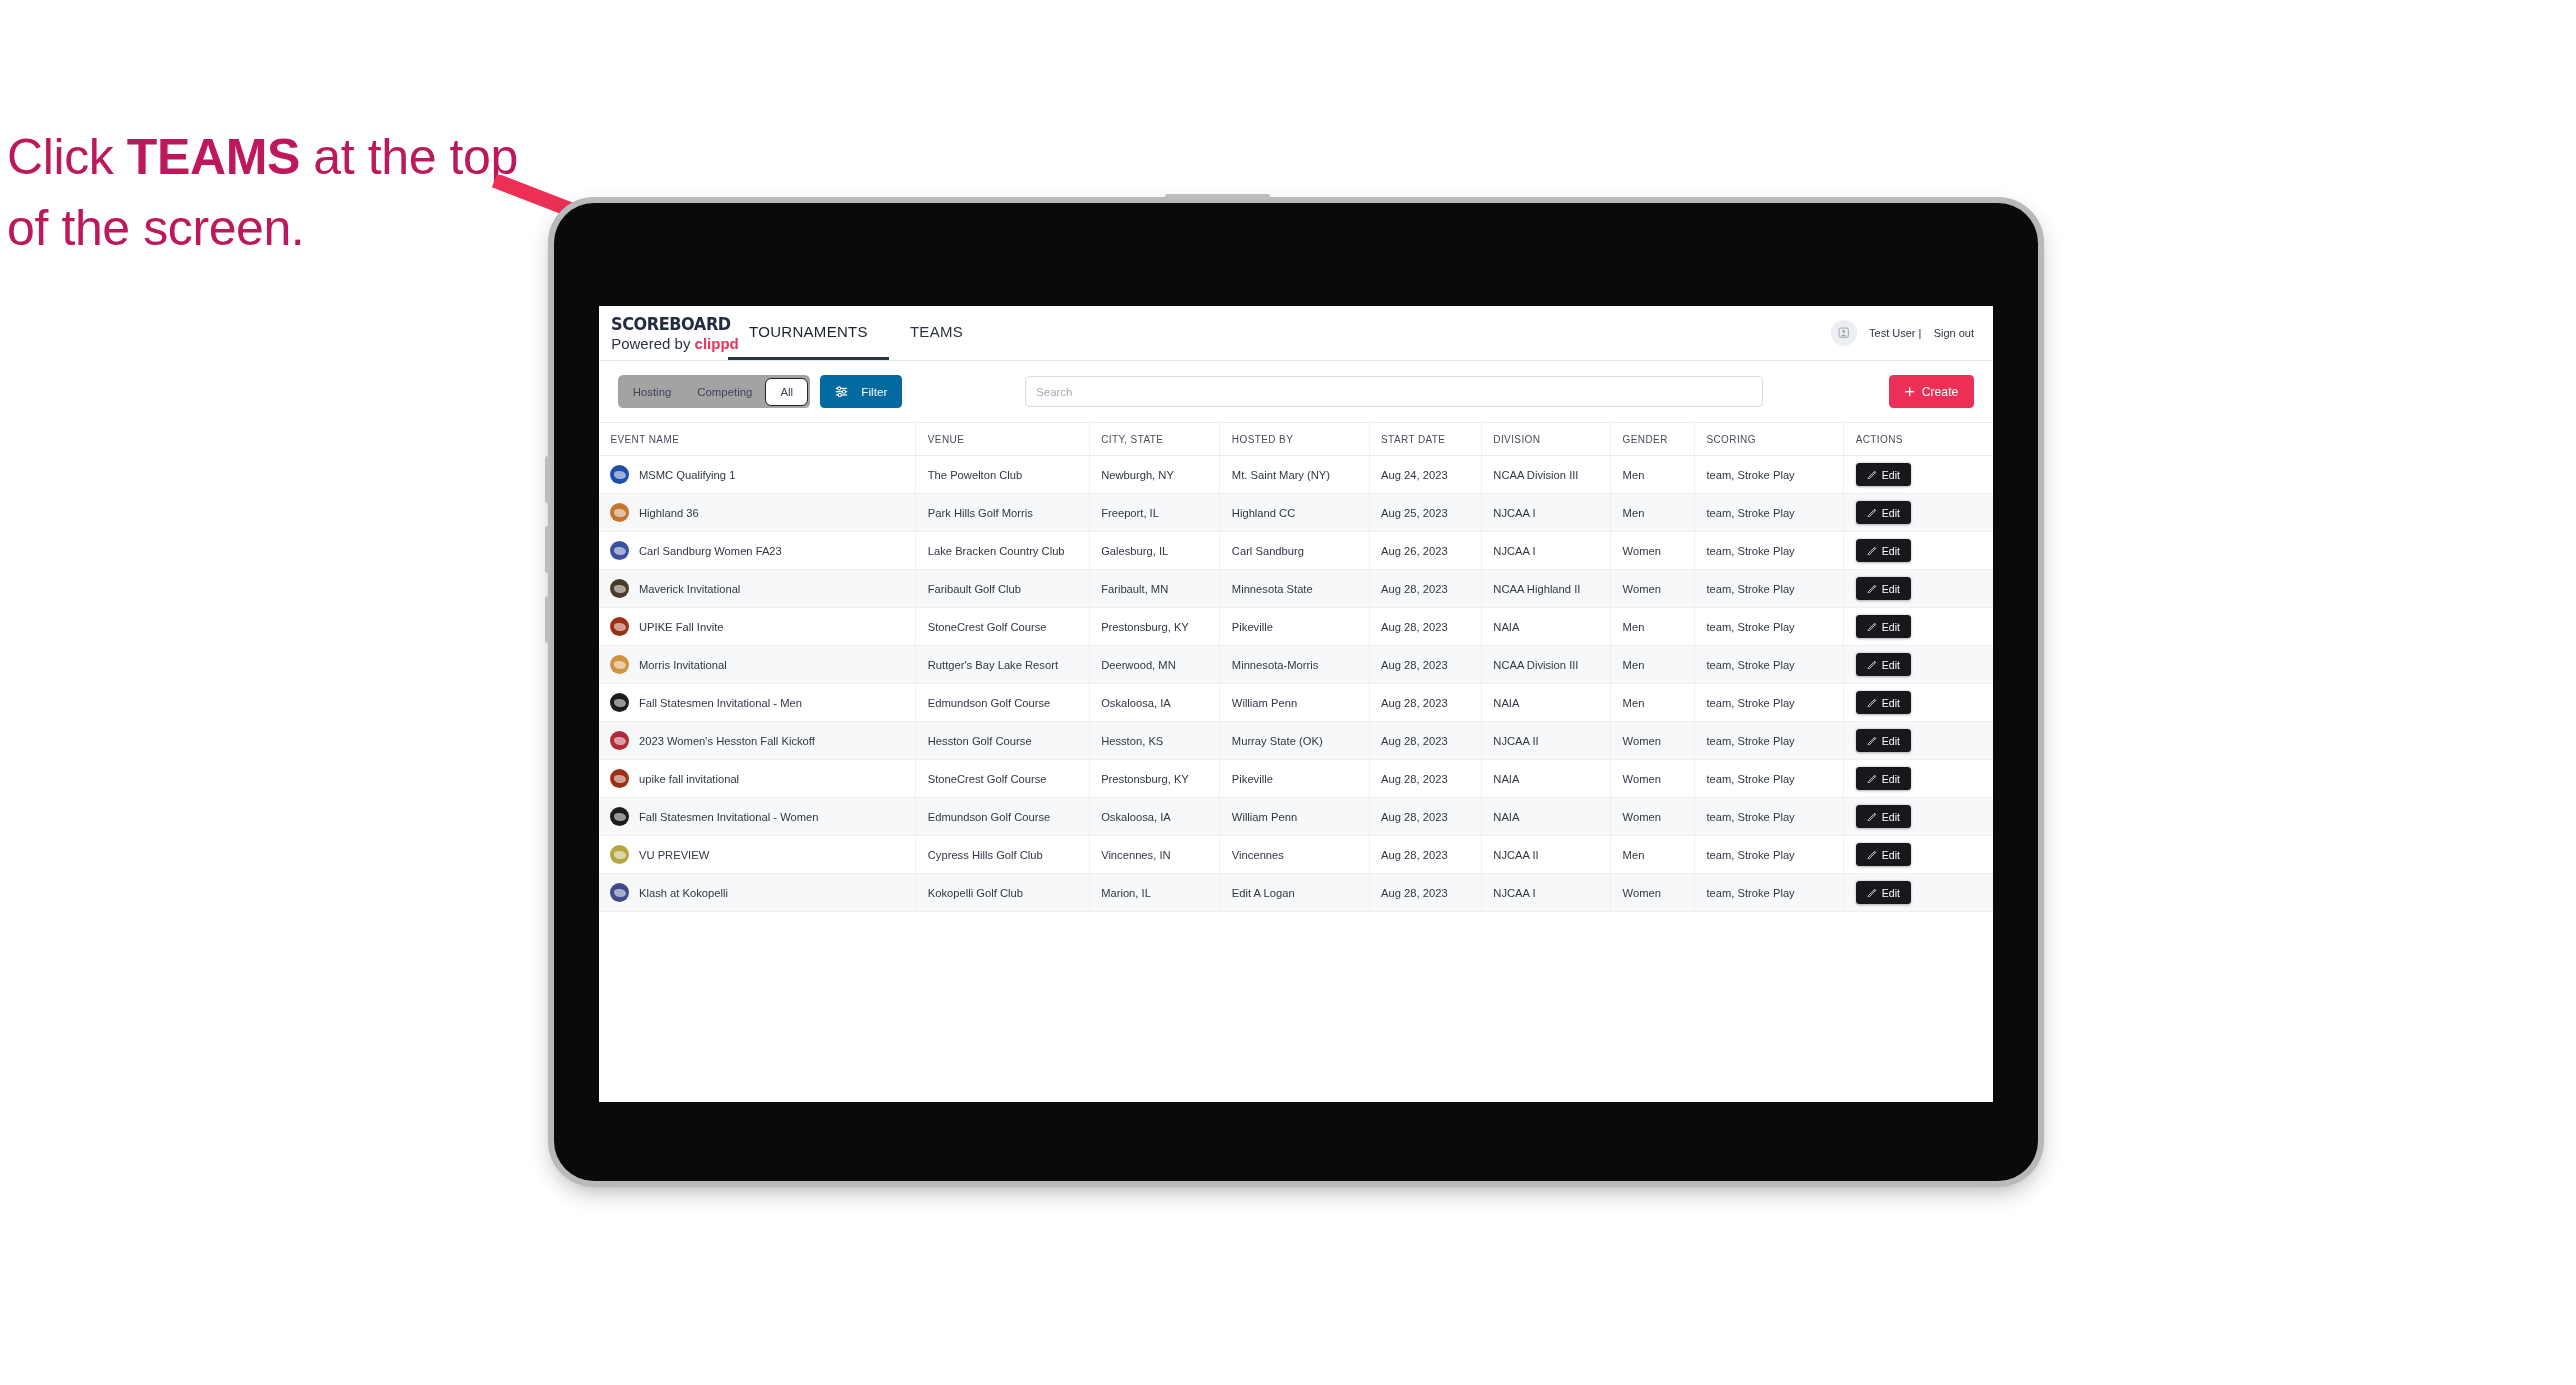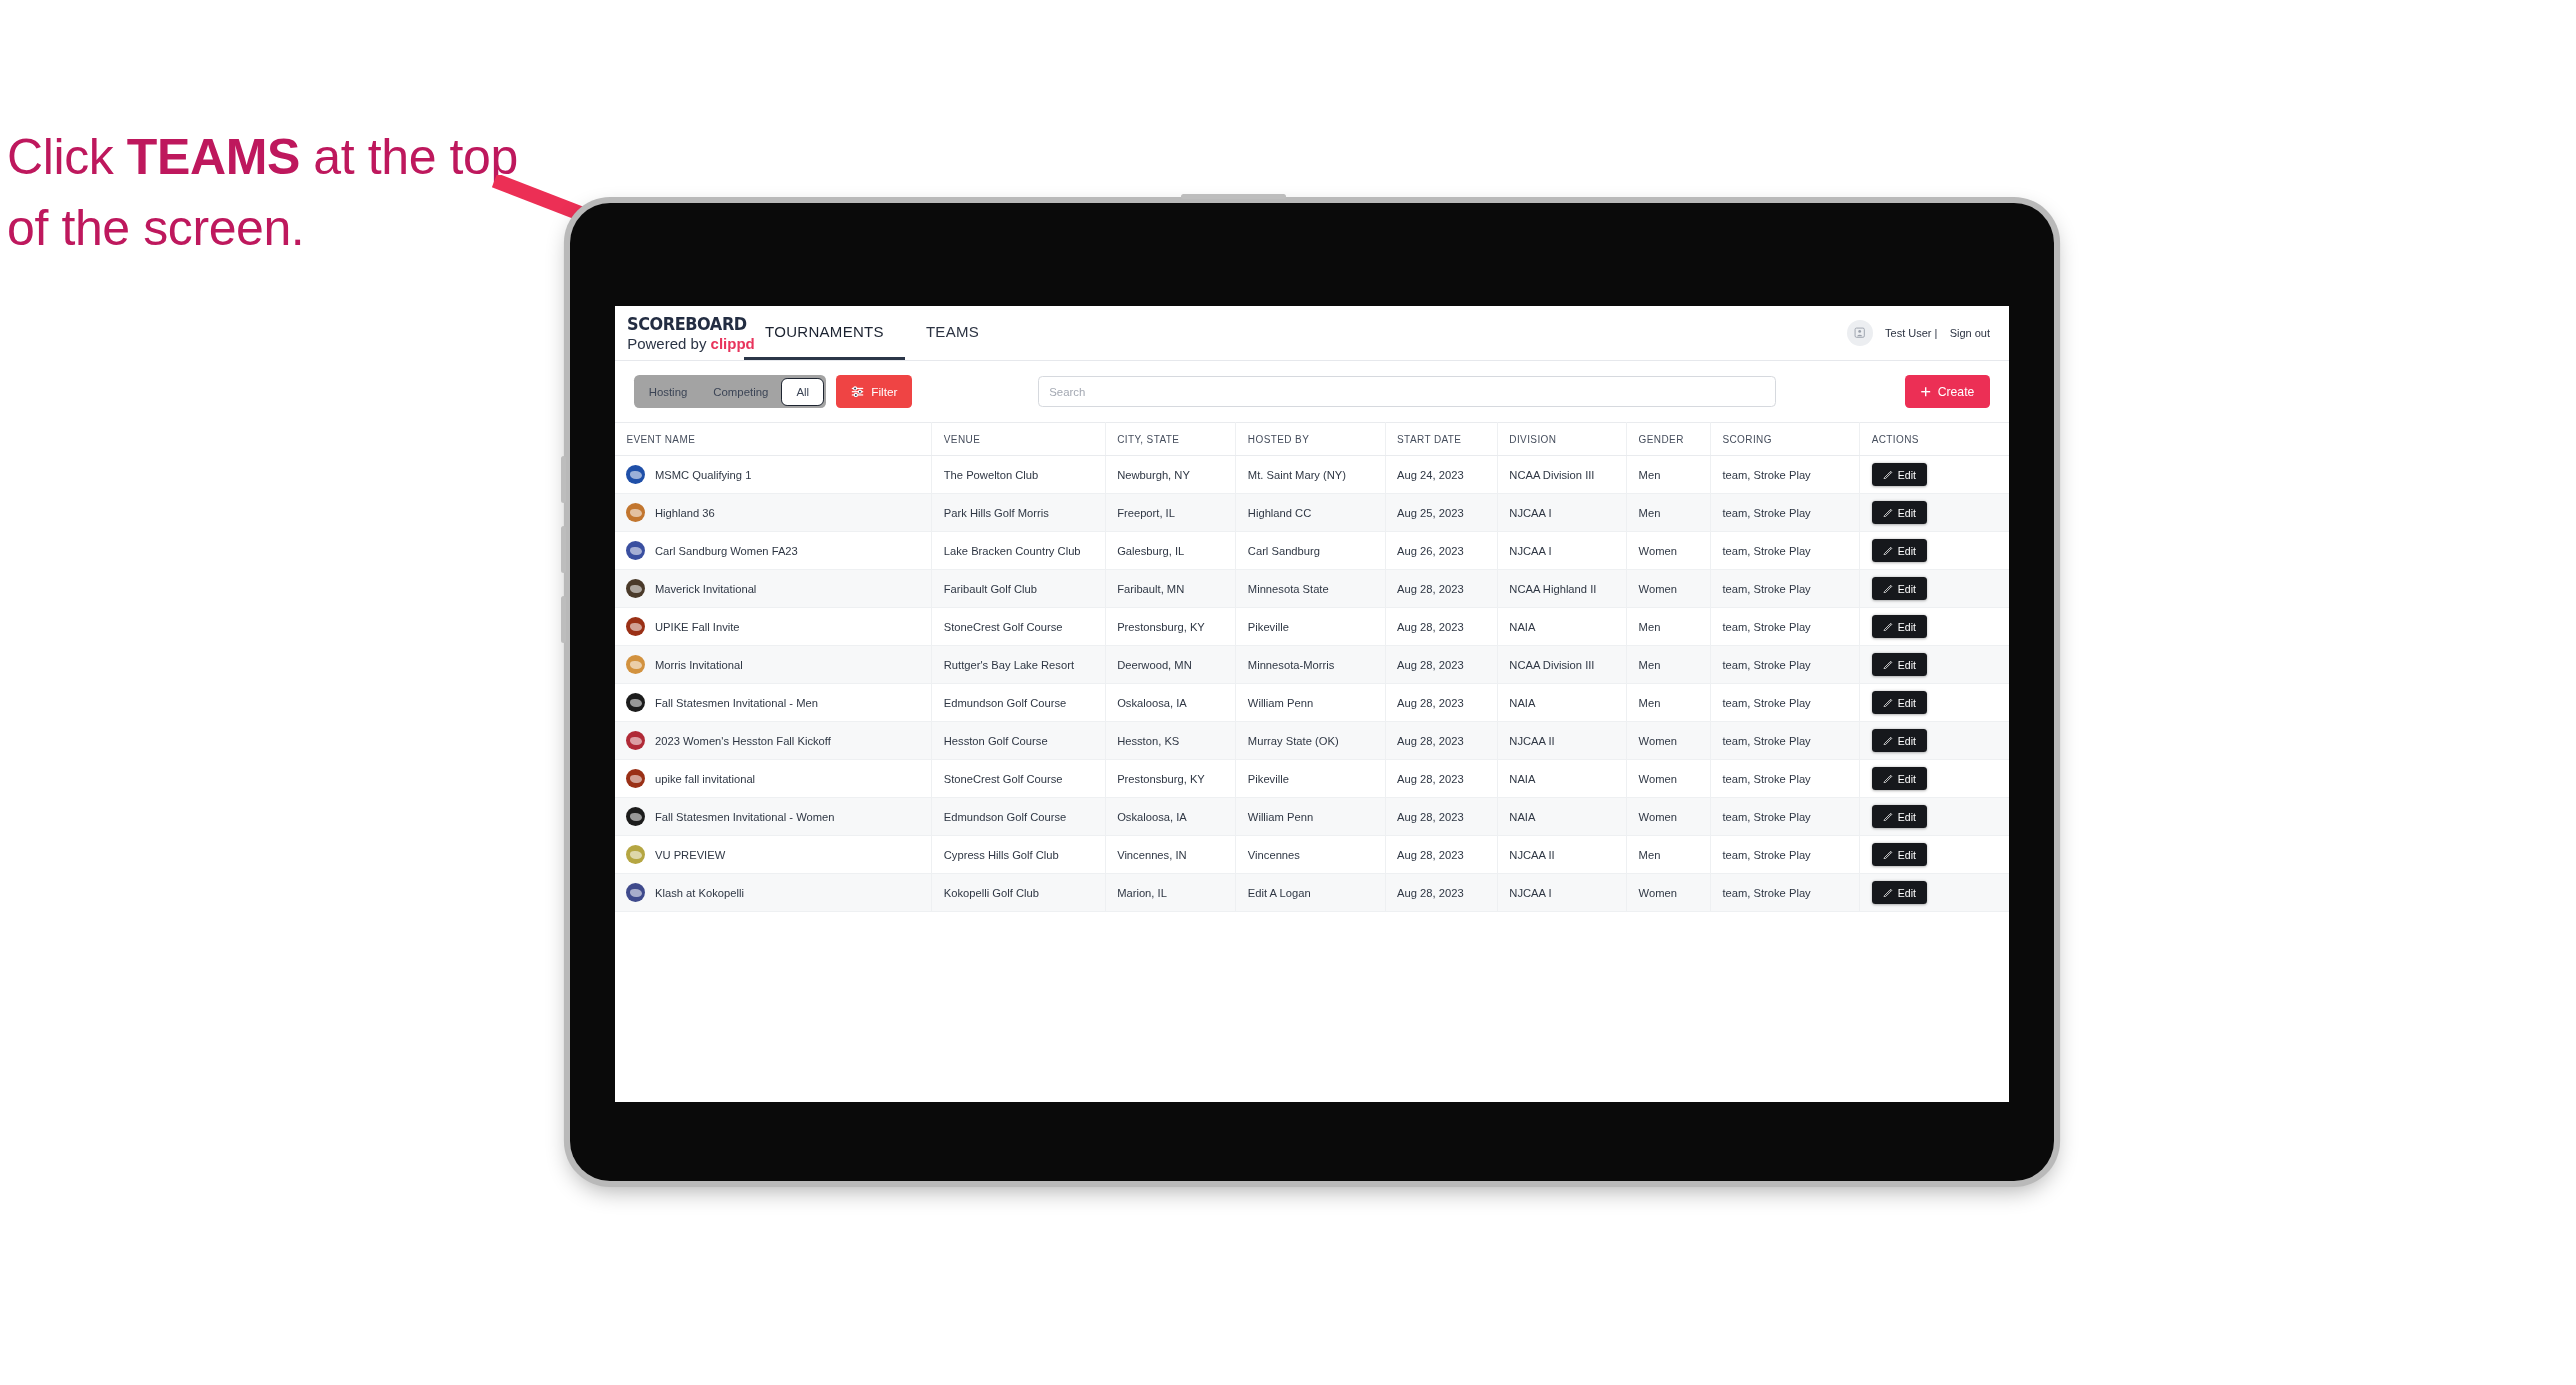--- a/index.html
+++ b/index.html
@@ -42,21 +42,20 @@
   
   #tablet {
     position: absolute;
     left: 554px;
     top: 203px;
     width: 1484px;
     height: 978px;
     background: #0a0a0a;
     border-radius: 40px;
     box-shadow: 0 0 0 6.1px #b9b9b9, 0 8.7px 23px rgba(0,0,0,0.33);
-    margin-left: 16px;
   }
   .tab-btn {
     position: absolute;
     background: #bdbdbd;
     border-radius: 2.6px;
   }
   #btn-vol-a { left: -8.7px; top: 253px; width: 4.4px; height: 47px; }
   #btn-vol-b { left: -8.7px; top: 323px; width: 4.4px; height: 47px; }
   #btn-vol-c { left: -8.7px; top: 393px; width: 4.4px; height: 47px; }
   #btn-power { left: 611px; top: -8.7px; width: 105px; height: 4.4px; }
@@ -182,22 +181,22 @@
     background: #ffffff;
     border: 1.4px solid #1d2430;
     border-radius: 6.1px;
     line-height: 26px;
     padding: 0 14px;
     font-weight: 400;
   }
   #filter-btn {
     display: flex;
     align-items: center;
-    gap: 7px;
-    background: #ef4444;
+    gap: 13px;
+    background: #0369a1;
     color: #ffffff;
     font-size: 11.8px;
     height: 33px;
     padding: 0 15px;
     border-radius: 4.4px;
     cursor: pointer;
     white-space: nowrap;
   }
   #search-wrap { flex: 1; display: flex; justify-content: center; }
   #search-input {

